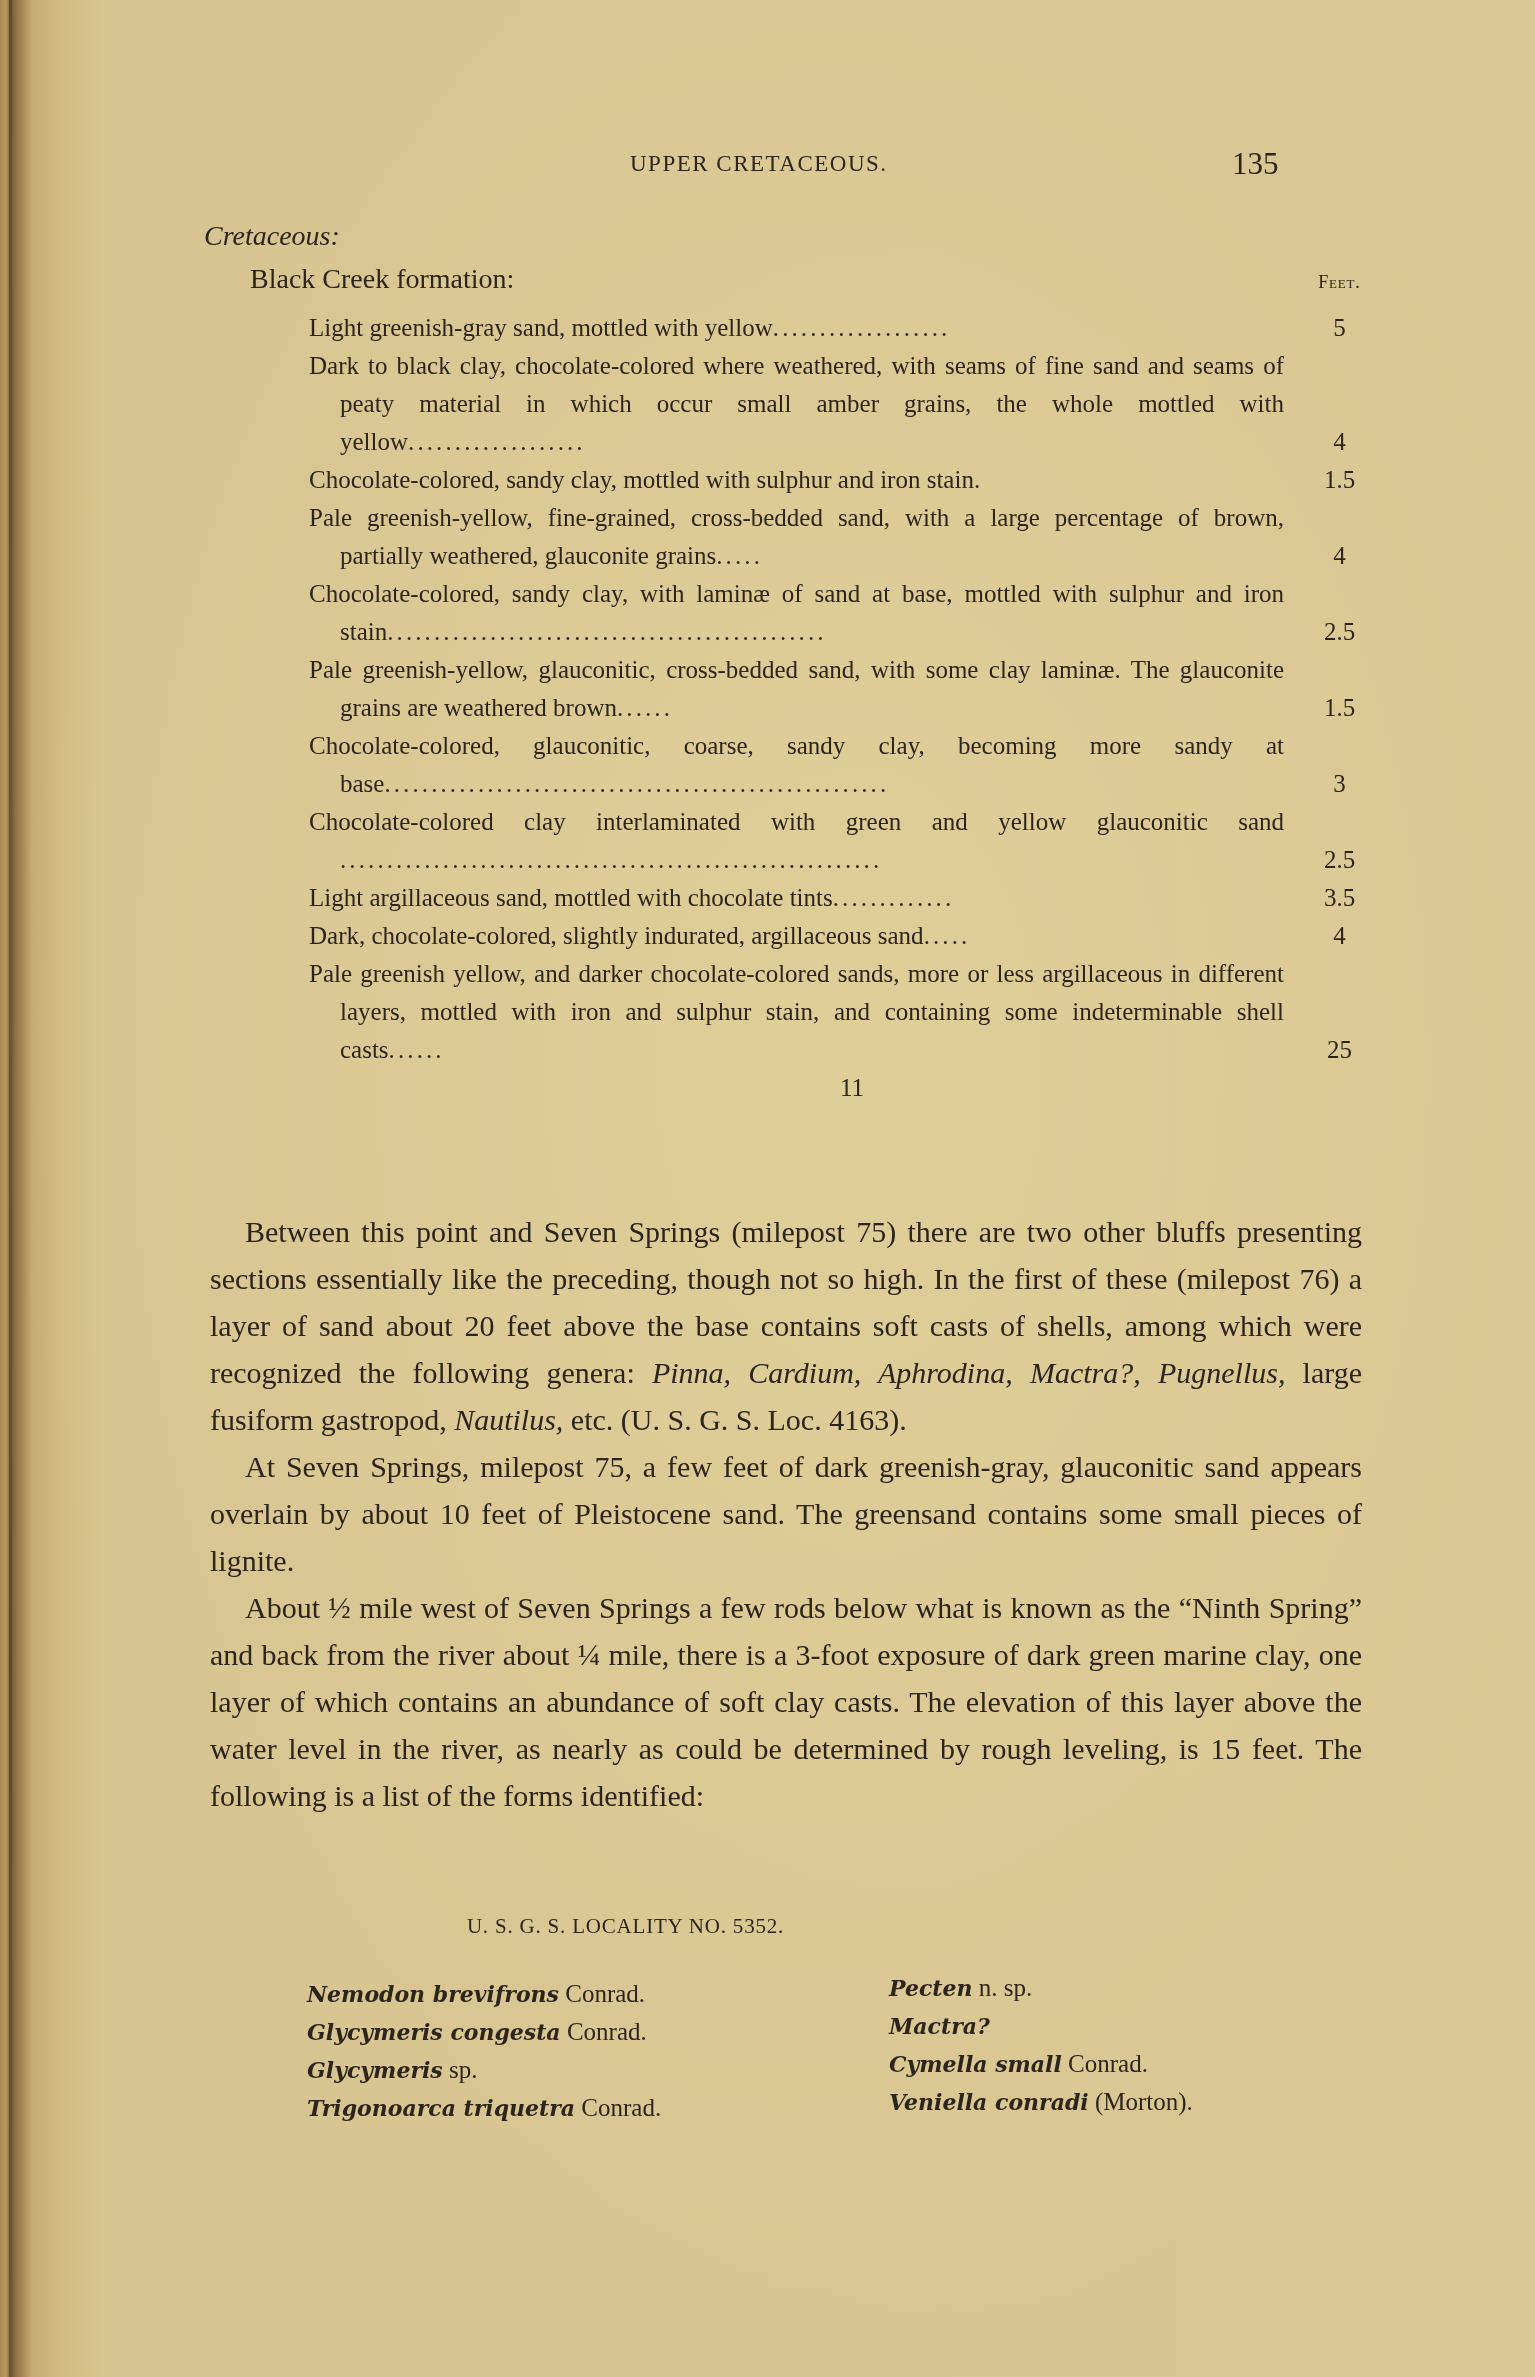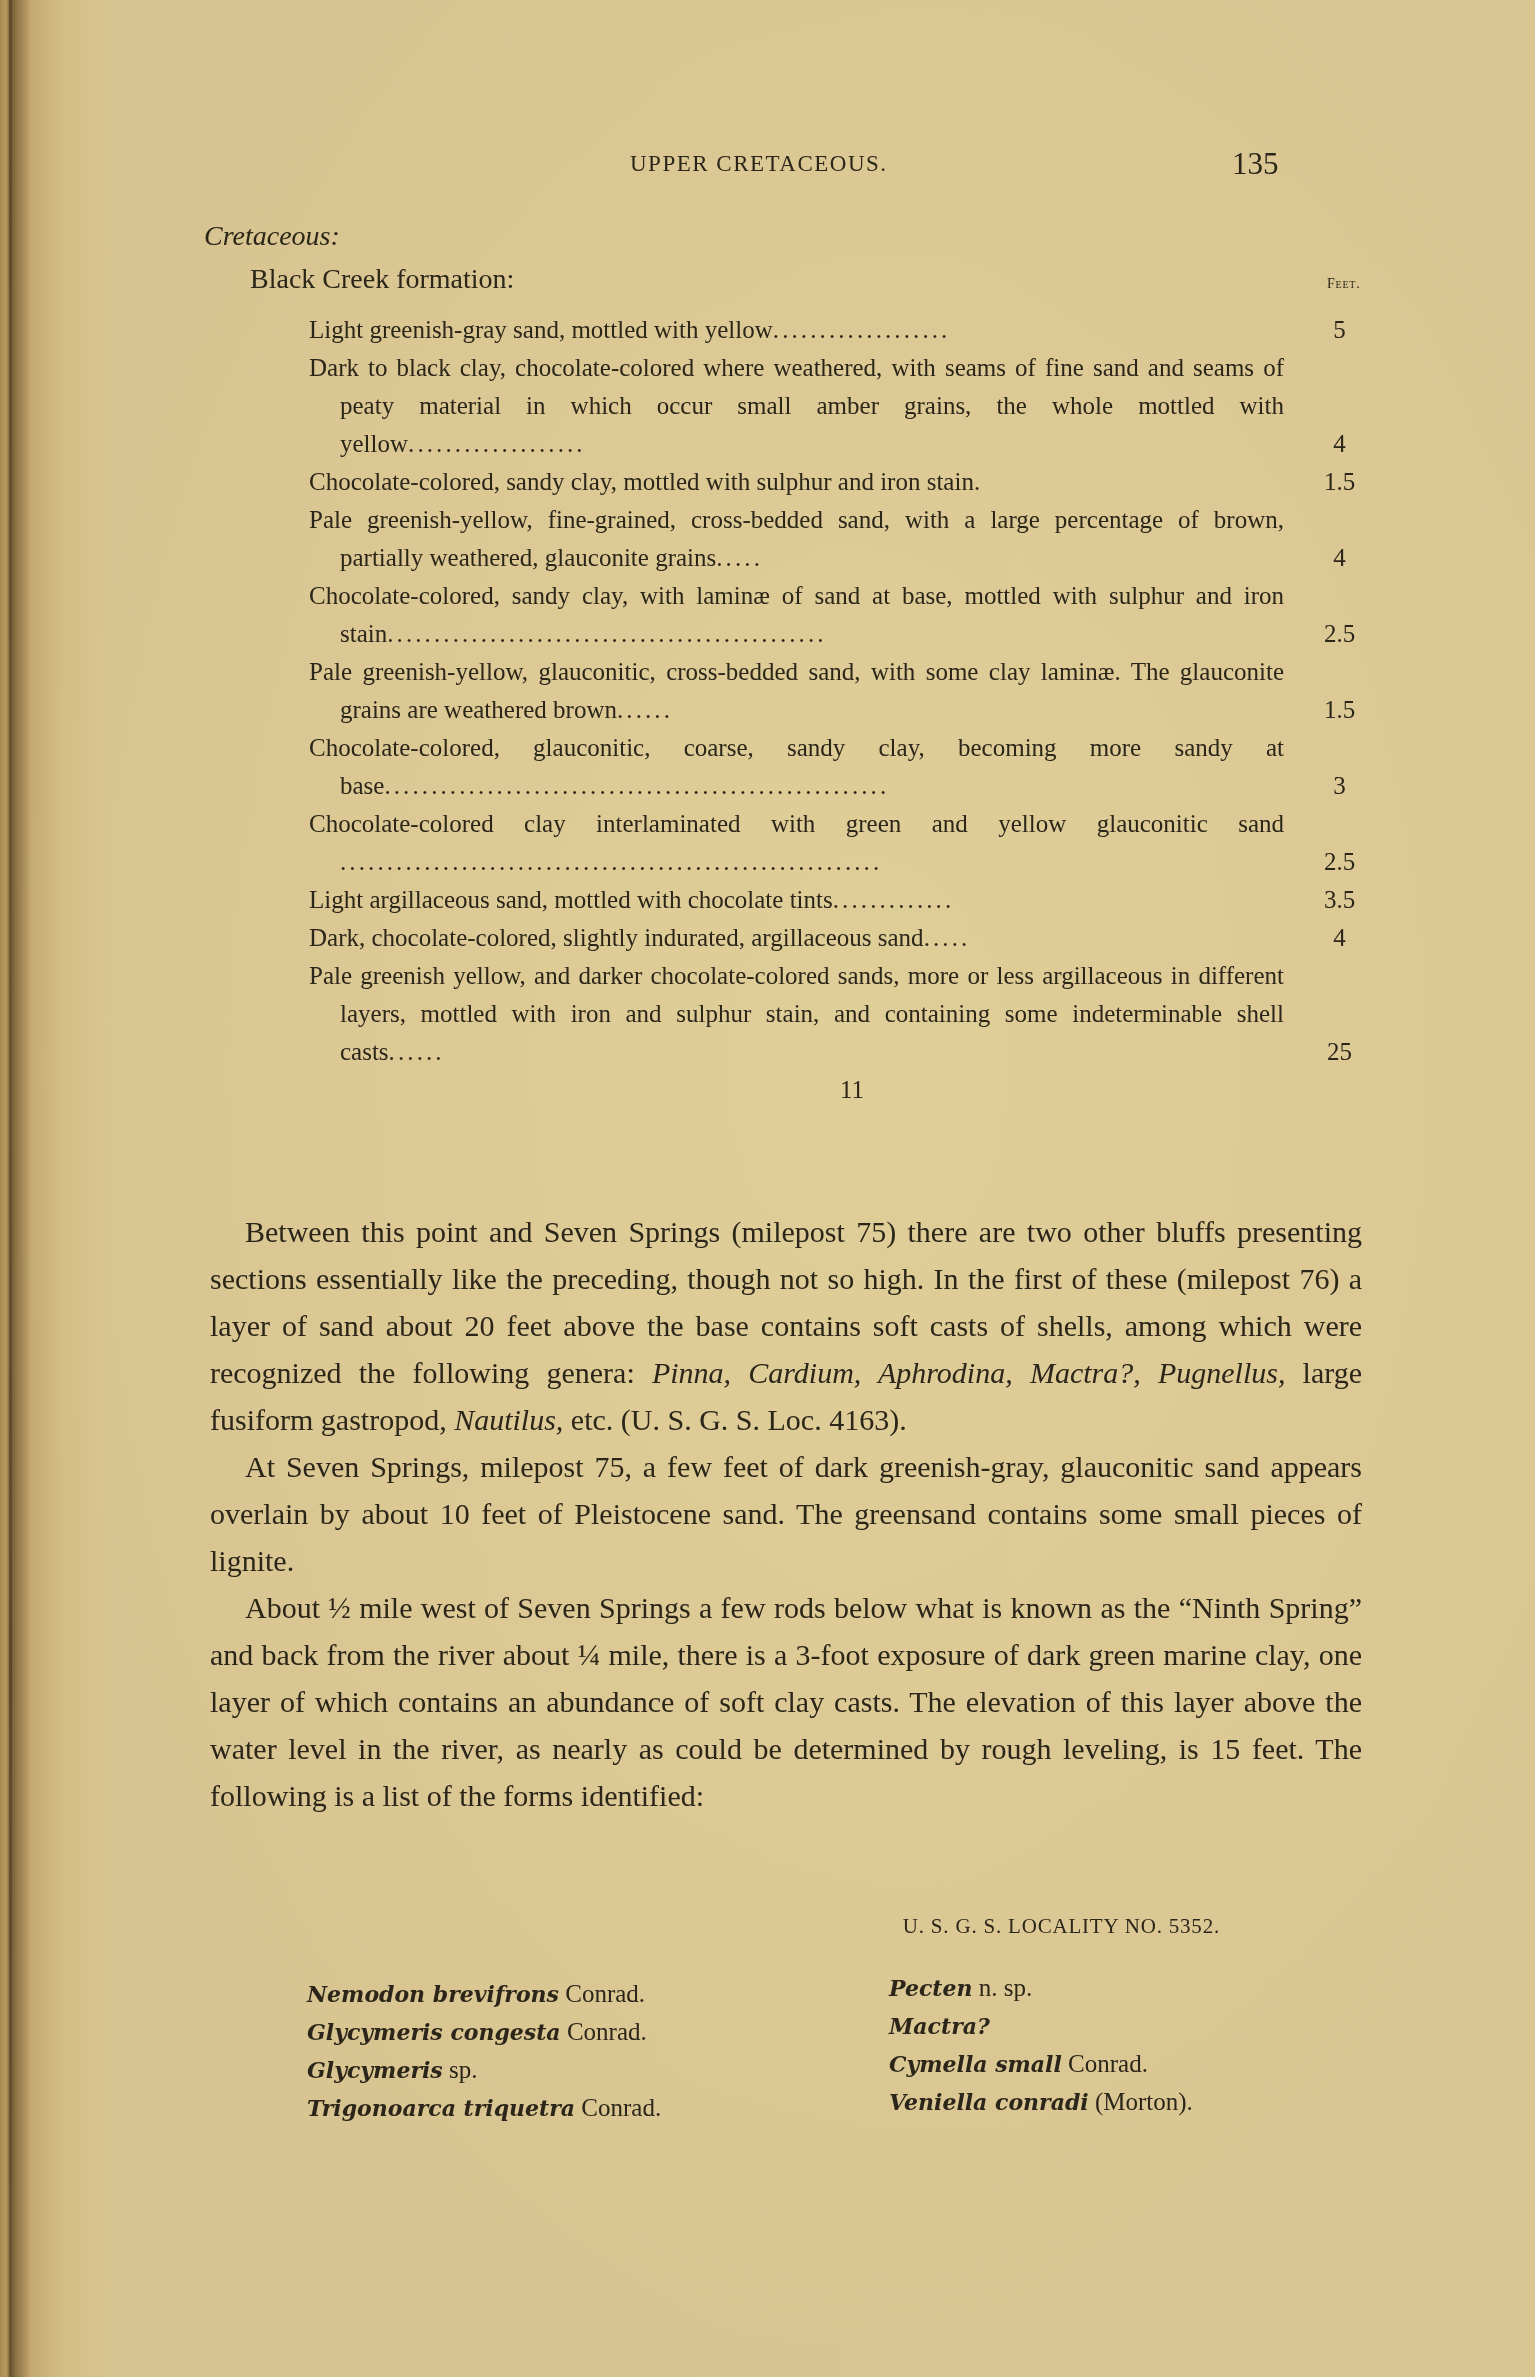--- a/index.html
+++ b/index.html
@@ -70,21 +70,21 @@
       display: flex;
       justify-content: space-between;
       align-items: baseline;
       padding-left: 46px;
       font-size: 28px;
       line-height: 38px;
       width: 1152px;
       box-sizing: border-box;
     }
     .feet-header {
-      font-size: 14px;
+      font-size: 18px;
       font-variant: small-caps;
       letter-spacing: 0.8px;
       margin-right: -4.6px;
     }
     .strata {
       list-style: none;
       margin: 8px;
       padding: 0;
     }
     .stratum {
@@ -130,21 +130,21 @@
     }
     .paragraphs em {
       font-style: italic;
     }
 
     .locality-heading {
       position: absolute;
       left: 0;
       width: 1220px;
       top: 1914px;
-      text-align: right;
+      text-align: center;
       font-size: 21px;
       letter-spacing: 0.8px;
       text-transform: uppercase;
       padding-right: 0px;
       box-sizing: border-box;
     }
     .locality-heading span {
       display: inline-block;
       margin-left: 31px;
     }

